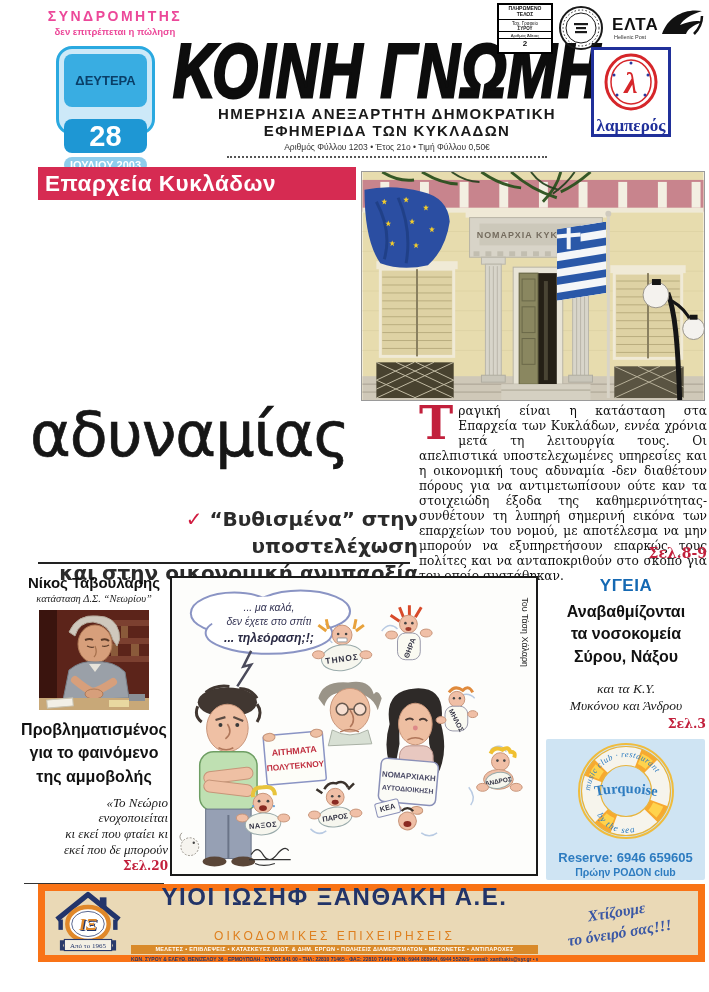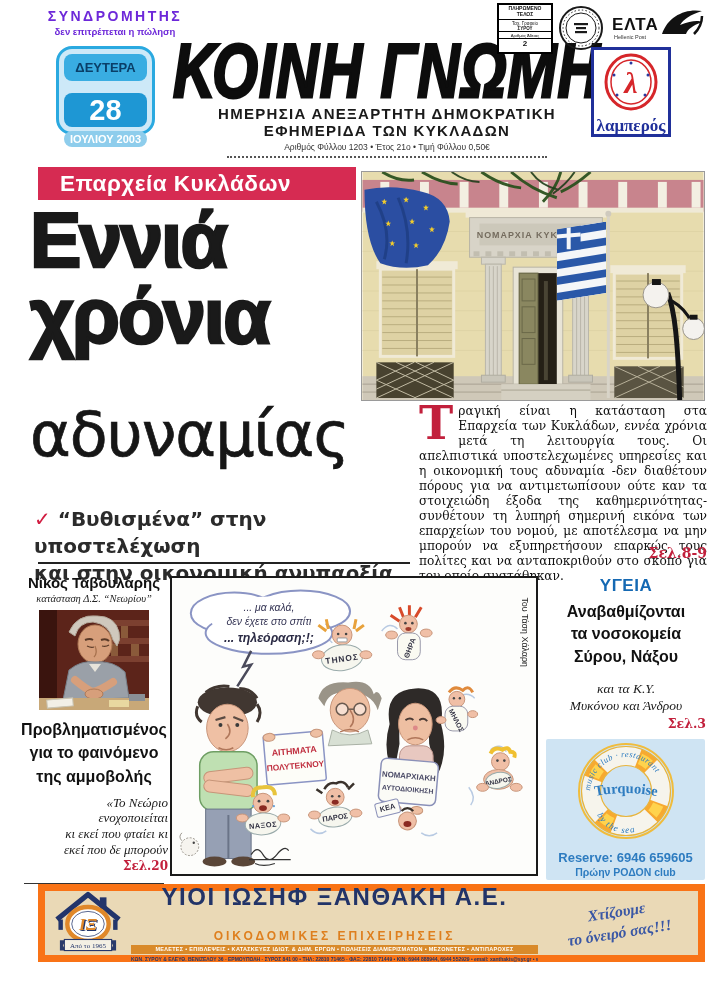--- a/index.html
+++ b/index.html
@@ -1,51 +1,51 @@
 <!DOCTYPE html>
 <html><head>
 <meta charset="utf-8">
 <style>
   html,body{margin:0;padding:0;background:#fff;}
   .page{position:relative;width:709px;height:992px;background:#fff;overflow:hidden;
         font-family:"Liberation Sans",sans-serif;color:#111;}
   .abs{position:absolute;}
   
-  .subscriber{color:#6d28d9;text-align:center;line-height:1.25;}
+  .subscriber{color:#ec4899;text-align:center;line-height:1.25;}
   .subscriber .l1{font-weight:700;font-size:14px;letter-spacing:2.5px;}
   .subscriber .l2{font-weight:700;font-size:9.5px;}
   .datebox{border:3px solid #2aa9e0;border-radius:16px;background:#cde9f8;padding:5px 5px 4px;box-sizing:border-box;text-align:center;}
-  .datebox .day{background:#39ade2;color:#0a3f68;border-radius:8px;font-weight:700;font-size:13px;padding:6px 0;}
+  .datebox .day{background:#39ade2;color:#0a3f68;border-radius:8px;font-weight:700;font-size:13px;padding:19px 0;}
   .datebox .num{background:#1e97d4;color:#fff;border-radius:8px;font-weight:700;font-size:29px;line-height:34px;margin-top:12px;}
   .datebox .my{background:#8ecdec;color:#fff;border-radius:8px;font-weight:700;font-size:11px;padding:2px 0;margin-top:4px;}
   .masthead{text-align:center;}
   .masthead .title{font-family:"Liberation Sans",sans-serif;font-style:italic;font-weight:700;
       font-size:57px;letter-spacing:1px;color:#0d0d0d;-webkit-text-stroke:2.2px #0d0d0d;
       transform:scale(1.03,1.32);transform-origin:center top;white-space:nowrap;line-height:1;}
   .masthead .sub{font-weight:700;font-size:15px;letter-spacing:1.3px;color:#1a1a1a;margin-top:14px;}
   .masthead .issue{font-size:8.5px;color:#333;margin-top:3px;}
   .masthead .dots{width:320px;margin:3px auto 0;border-bottom:2px dotted #555;height:1px;}
   .stampbox{border:2px solid #000;background:#fff;box-sizing:border-box;text-align:center;color:#111;}
   .stampbox .r1{font-size:5px;font-weight:700;line-height:1.15;padding:1px 1px;}
   .stampbox .r2{font-size:4.5px;border-top:1px solid #000;padding-top:1px;}
   .stampbox .r3{font-size:4.5px;font-weight:700;}
   .stampbox .r4{font-size:4.2px;border-top:1px solid #000;padding-top:1px;}
   .stampbox .r5{font-size:8px;font-weight:700;border-top:1px solid #000;line-height:10px;}
   .elta-name{font-size:17px;font-weight:700;letter-spacing:1px;color:#111;line-height:1;}
   .lamperos{border:3px solid #20309a;background:#fff;box-sizing:border-box;text-align:center;}
   .lamperos .word{font-family:"Liberation Serif",serif;font-weight:700;font-size:17px;color:#20309a;margin-top:1px;}
   
-  .kicker{background:#d62b52;color:#fff;font-weight:700;font-size:22.5px;line-height:33px;padding-left:22px;letter-spacing:0.5px;box-sizing:border-box;}
+  .kicker{background:#d62b52;color:#fff;font-weight:700;font-size:22.5px;line-height:33px;padding-left:7px;letter-spacing:0.5px;box-sizing:border-box;}
   .headline{font-weight:700;font-size:77px;line-height:0.99;letter-spacing:-2px;color:#1a1a1a;-webkit-text-stroke:2.6px #1a1a1a;}
   .headline3{font-family:"DejaVu Sans",sans-serif;font-weight:400;font-size:62px;letter-spacing:-1px;color:#161616;-webkit-text-stroke:0.7px #161616;}
   .photo-frame{border:1px solid #9a9a9a;box-sizing:border-box;}
   .leadbody{font-family:"DejaVu Serif",serif;font-size:12.2px;line-height:15px;text-align:justify;color:#111;}
   .dropcap{float:left;font-family:"DejaVu Serif",serif;font-weight:700;font-size:46px;line-height:37px;color:#c2203c;margin:1px 5px 0 0;}
   .pageref{font-family:"DejaVu Serif",serif;font-weight:700;color:#c2203c;}
-  .bullet{font-family:"DejaVu Sans",sans-serif;font-weight:700;font-size:20px;line-height:1.35;color:#2b2b2b;text-align:left;}
+  .bullet{font-family:"DejaVu Sans",sans-serif;font-weight:700;font-size:20px;line-height:1.35;color:#2b2b2b;text-align:right;}
   .bullet .chk{color:#d11c40;font-weight:700;}
   .rule{background:#222;}
   
   .lcol{text-align:center;}
   .lcol .nm{font-weight:700;font-size:15px;line-height:1.15;color:#111;}
   .lcol .role{font-family:"Liberation Serif",serif;font-style:italic;font-size:10.5px;color:#222;margin-top:2px;}
   .lcol .hl{font-weight:700;font-size:16px;line-height:1.45;color:#111;margin-top:8px;}
   .lcol .qt{font-family:"Liberation Serif",serif;font-style:italic;font-size:13px;line-height:1.2;color:#1a1a1a;margin-top:7px;text-align:right;}
   .lcol .pr{font-size:12px;text-align:right;margin-top:2px;}
   
@@ -56,21 +56,21 @@
   .rcol .pr{font-size:12.5px;text-align:right;margin-top:1px;}
   .turq{background:#cfe4f3;border-radius:2px;text-align:center;box-sizing:border-box;}
   .turq .res{font-weight:700;font-size:13px;color:#2e7cc0;margin-top:1px;}
   .turq .former{font-weight:700;font-size:10.5px;color:#2e7cc0;margin-top:1px;}
   
   .cartoon{border:2px solid #1a1a1a;background:#fdfdfb;box-sizing:border-box;}
   
   .bigad{border:7px solid #f97316;background:#ead9b6;box-sizing:border-box;display:flex;align-items:center;}
   .bigad .mid{flex:1;text-align:center;min-width:0;}
   .bigad .co{font-weight:700;font-size:24px;letter-spacing:1.5px;color:#223468;line-height:1.05;}
-  .bigad .type{font-weight:700;font-size:12px;letter-spacing:3px;color:#de7f1e;margin-top:19px;}
+  .bigad .type{font-weight:400;font-size:12px;letter-spacing:3px;color:#de7f1e;margin-top:19px;}
   .bigad .band{background:#d98a2a;color:#fff;font-weight:700;font-size:5.5px;letter-spacing:0.3px;padding:1.5px 2px;margin-top:2px;white-space:nowrap;overflow:hidden;}
   .bigad .contact{color:#223468;font-weight:700;font-size:5px;margin-top:2px;white-space:nowrap;overflow:hidden;}
   .slogan{font-family:"Liberation Serif",serif;font-style:italic;font-weight:700;font-size:15.5px;
           color:#3a57a5;text-align:center;transform:rotate(-9deg);line-height:1.35;}
 </style>
 </head>
 <body>
 
 <div class="page">
 
@@ -131,24 +131,20 @@
         <circle cx="12" cy="22" r="1.5" fill="#2a3aa0"></circle>
       <circle cx="46" cy="22" r="1.5" fill="#2a3aa0"></circle>
         <circle cx="15" cy="42" r="1.5" fill="#2a3aa0"></circle>
       <circle cx="43" cy="42" r="1.5" fill="#2a3aa0"></circle>
     </svg>
     <div class="word">λαμπερός</div>
   </div>
 
   <div class="abs kicker" style="left:38px;top:167px;width:318px;height:33px;">Επαρχεία Κυκλάδων</div>
 
-  <div class="abs headline" style="left:30px;top:202px;width:340px;">
-    <div>Εννιά</div>
-    <div>χρόνια</div>
-  </div>
   <div class="abs headline3" style="left:30px;top:398px;width:380px;">αδυναμίας</div>
 
   <div class="abs photo-frame" style="left:361px;top:171px;width:344px;height:230px;">
     <svg width="342" height="228" viewBox="0 0 344 230">
       <defs>
         <path id="star" d="M0,-3 L0.9,-0.9 3,-0.9 1.2,0.5 1.8,2.8 0,1.5 -1.8,2.8 -1.2,0.5 -3,-0.9 -0.9,-0.9 Z" fill="#f2cc2c"></path>
         <clipPath id="gflag">
             <path d="M196,58 L246,50 L246,122 L196,130 Z"></path>
           </clipPath>
       </defs>

